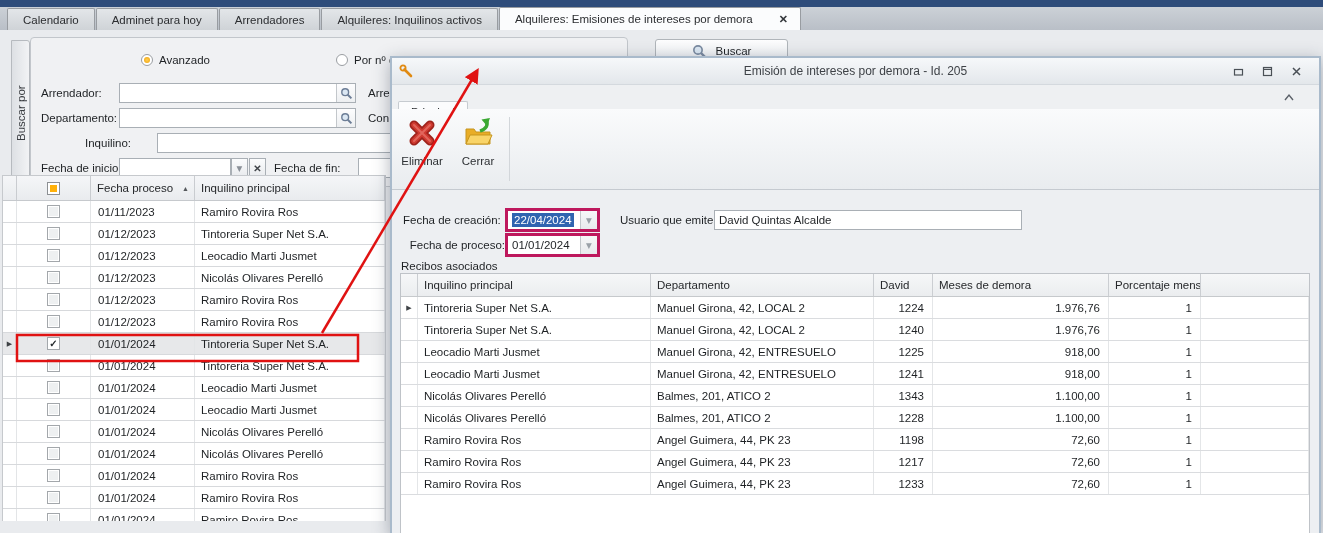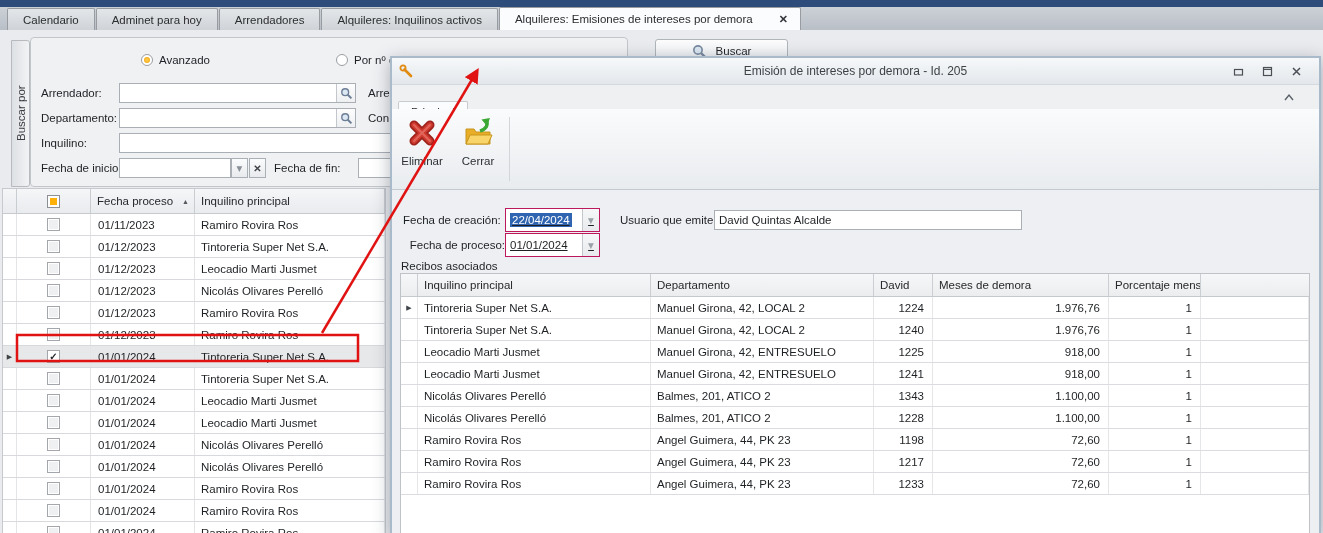--- a/index.html
+++ b/index.html
@@ -30,21 +30,21 @@
   .f-label{white-space:nowrap;}
   .tbox{box-sizing:border-box;height:20px;background:#fff;border:1px solid #a9afb5;display:flex;align-items:center;padding-left:4px;}
   .lens-btn{width:18px;height:18px;margin-left:auto;display:flex;align-items:center;justify-content:center;
             background:linear-gradient(#fdfdfe,#edeff1);border-left:1px solid #c3c7cb;}
   .mini-btn{box-sizing:border-box;width:17px;height:20px;background:linear-gradient(#fbfcfd,#e8eaed);
             border:1px solid #a9afb5;display:flex;align-items:center;justify-content:center;color:#8a9098;}
   .buscar-btn{position:absolute;left:655px;top:39px;width:133px;height:24px;box-sizing:border-box;
               background:linear-gradient(#fdfdfe,#e9ecef);border:1px solid #b0b5ba;border-radius:3px;
               display:flex;align-items:center;justify-content:center;gap:9px;}
   
-  .results-table{position:absolute;left:2px;top:188px;width:382px;height:345px;background:#fff;
+  .results-table{position:absolute;left:2px;top:175px;width:382px;height:345px;background:#fff;
                  border-top:1px solid #c6c9cd;border-left:1px solid #c6c9cd;border-right:1px solid #c6c9cd;overflow:hidden;}
   .rt-header,.rt-row{display:grid;grid-template-columns:14px 74px 104px 1fr;}
   .rt-header{height:24px;background:linear-gradient(#f5f6f8,#e9ebee);border-bottom:1px solid #c6c9cd;}
   .rt-header>div{display:flex;align-items:center;border-right:1px solid #c9ccd0;padding-left:6px;box-sizing:border-box;color:#26282b;position:relative;}
   .rt-header .center{justify-content:center;padding-left:0;}
   .sort-ico{position:absolute;right:5px;font-size:7px;color:#55585c;}
   .rt-row{height:21px;border-bottom:1px solid #d7d9dc;background:#fff;}
   .rt-row>div{display:flex;align-items:center;border-right:1px solid #e3e5e7;box-sizing:border-box;overflow:hidden;white-space:nowrap;}
   .rt-row.selected{background:#e7e8ea;}
   .ind{justify-content:center;font-size:7px;color:#3f4246;padding-left:0;}
@@ -66,21 +66,21 @@
   .win-btn{width:13px;height:13px;display:flex;align-items:center;justify-content:center;}
   .ribbon-tabs{height:24px;background:#eef0f2;position:relative;padding-left:6px;box-sizing:border-box;}
   .rtab{display:inline-block;margin-top:16px;height:21px;line-height:21px;padding:0 12px;background:#fbfcfd;
         border:1px solid #c6cbd0;border-bottom:none;border-radius:2px 2px 0 0;color:#2e3134;}
   .ribbon-chevron{position:absolute;right:24px;top:7px;}
   .ribbon-body{height:80px;background:linear-gradient(#fafbfc,#e9ecef);border-bottom:1px solid #c5cad0;
                display:flex;padding-left:2px;position:relative;}
   .rbtn{width:56px;padding-top:7px;display:flex;flex-direction:column;align-items:center;gap:5px;color:#2e3134;}
   .rib-sep{width:1px;background:#d2d6da;margin:8px 3px;}
   .dlg-client{position:relative;height:343px;background:#edeff2;}
-  .combo{display:flex;box-sizing:border-box;height:24px;border:1px solid #be185d;background:#fff;text-decoration:underline;}
+  .combo{display:flex;box-sizing:border-box;height:24px;border:3px solid #be185d;background:#fff;}
   .combo .val{flex:1;display:flex;align-items:center;padding-left:4px;}
   .combo .dd{width:16px;background:linear-gradient(#f6f7f8,#e8eaed);border-left:1px solid #c3c7cb;
              display:flex;align-items:center;justify-content:center;color:#9aa1a8;}
   .sel-blue{background:#2f64b0;color:#fff;padding:1px 2px;}
   
   .receipts{position:absolute;left:8px;top:83px;width:910px;height:280px;background:#fff;border:1px solid #bfc3c8;box-sizing:border-box;overflow:hidden;}
   .rc-header,.rc-row{display:grid;grid-template-columns:17px 233px 223px 59px 176px 92px 1fr;}
   .rc-header{height:22px;background:linear-gradient(#f6f7f8,#ebedef);border-bottom:1px solid #c6c9cc;}
   .rc-header>div{display:flex;align-items:center;border-right:1px solid #cbced2;padding-left:6px;box-sizing:border-box;
                  color:#26282b;overflow:hidden;white-space:nowrap;}
@@ -156,21 +156,21 @@
           <svg width="13" height="13" viewBox="0 0 13 13">
               <circle cx="5.2" cy="5.2" r="3.4" fill="#dbe7f3" stroke="#6c7d96" stroke-width="1.4"></circle>
               <line x1="7.8" y1="7.8" x2="11.4" y2="11.4" stroke="#6c7d96" stroke-width="2"></line>
             </svg>
         </span>
       </div>
       <span class="f-label" style="margin-left:12px;">Con</span>
     </div>
 
     <div class="f-row" style="left:10px;top:95px;width:580px;">
-      <span class="f-label" style="width:78px;">Inquilino:</span>
+      <span class="f-label" style="width:78px;margin-left:44px;">Inquilino:</span>
       <div class="tbox" style="width:500px;">
         <span></span>
       </div>
     </div>
 
     <div class="f-row" style="left:10px;top:120px;width:585px;">
       <span class="f-label" style="width:78px;">Fecha de inicio:</span>
       <div class="tbox" style="width:112px;">
         <span></span>
       </div>

